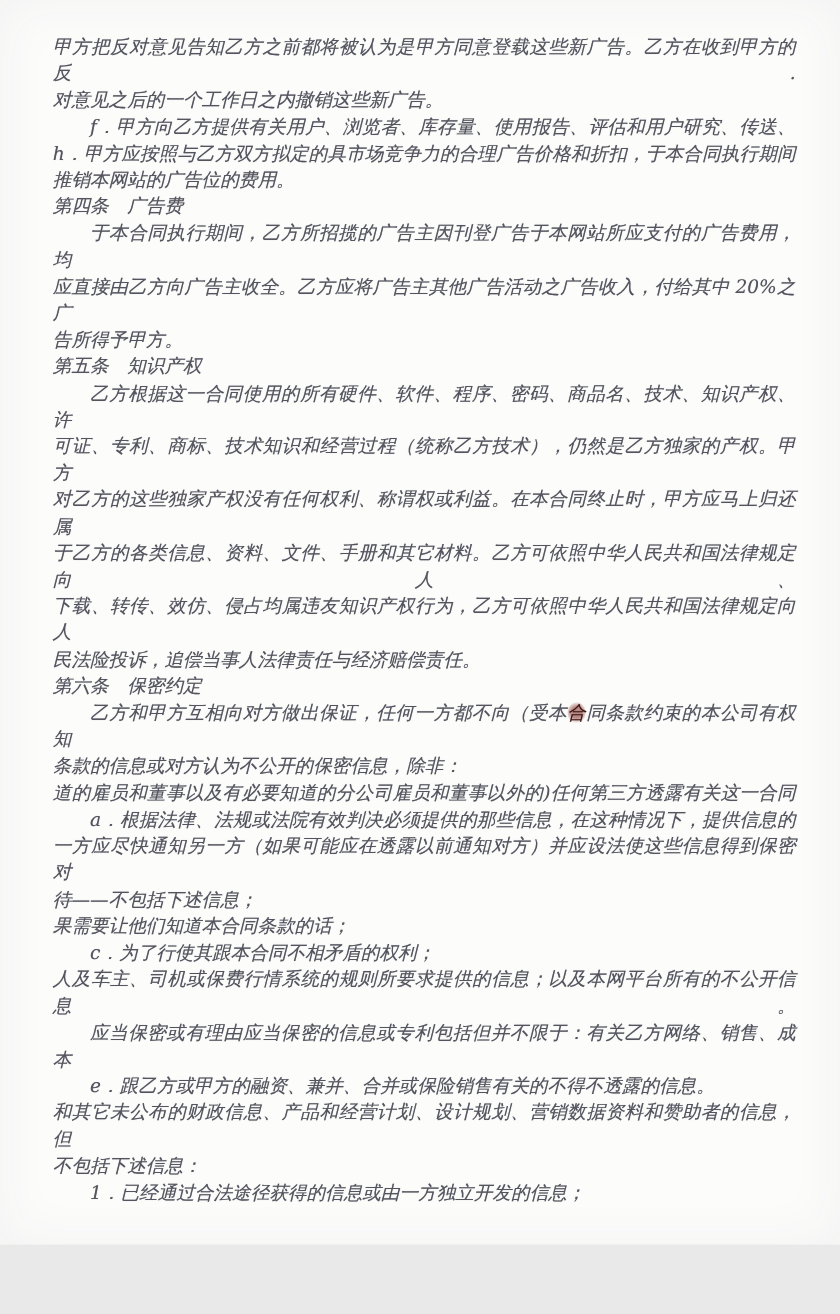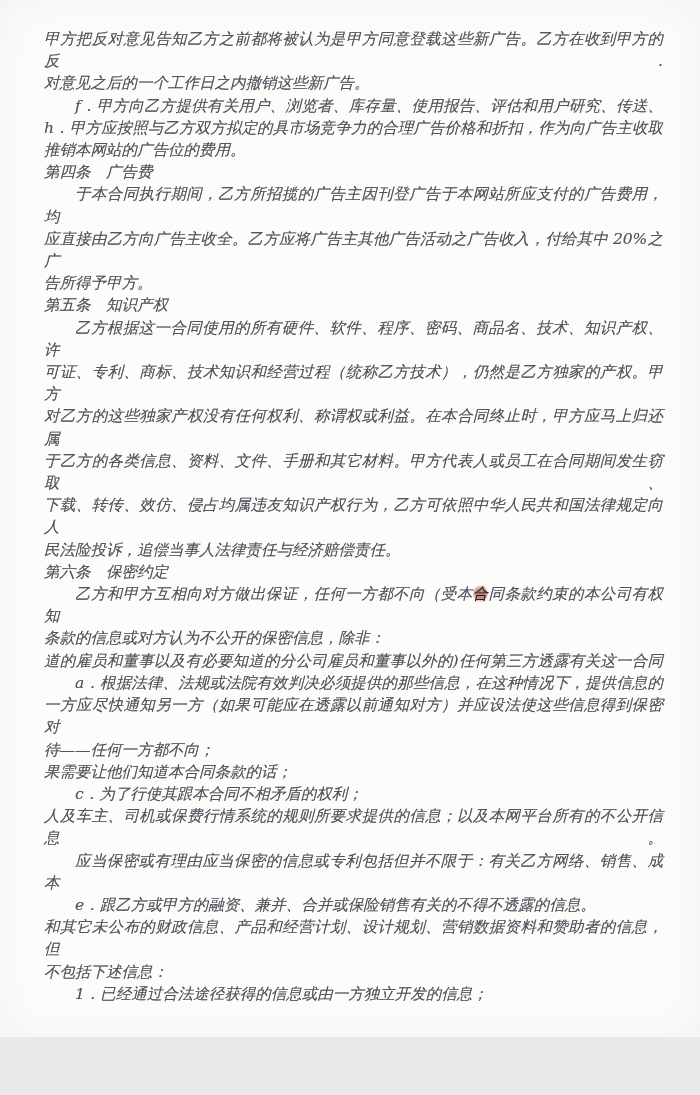--- a/index.html
+++ b/index.html
@@ -45,40 +45,40 @@
   }
 </style>
 </head>
 <body>
 
 <div class="page">
   <div class="doc-body">
       <div class="line just">甲方把反对意见告知乙方之前都将被认为是甲方同意登载这些新广告。乙方在收到甲方的反.</div>
       <div class="line">对意见之后的一个工作日之内撤销这些新广告。</div>
       <div class="line ind just">f．甲方向乙方提供有关用户、浏览者、库存量、使用报告、评估和用户研究、传送、</div>
-      <div class="line just">h．甲方应按照与乙方双方拟定的具市场竞争力的合理广告价格和折扣，作为向广告主收取</div>
+      <div class="line just">h．甲方应按照与乙方双方拟定的具市场竞争力的合理广告价格和折扣，于本合同执行期间</div>
       <div class="line">推销本网站的广告位的费用。</div>
       <div class="line">第四条　广告费</div>
       <div class="line ind just">于本合同执行期间，乙方所招揽的广告主因刊登广告于本网站所应支付的广告费用，均</div>
       <div class="line just">应直接由乙方向广告主收全。乙方应将广告主其他广告活动之广告收入，付给其中 20%之广</div>
       <div class="line">告所得予甲方。</div>
       <div class="line">第五条　知识产权</div>
       <div class="line ind just">乙方根据这一合同使用的所有硬件、软件、程序、密码、商品名、技术、知识产权、许</div>
       <div class="line just">可证、专利、商标、技术知识和经营过程（统称乙方技术），仍然是乙方独家的产权。甲方</div>
       <div class="line just">对乙方的这些独家产权没有任何权利、称谓权或利益。在本合同终止时，甲方应马上归还属</div>
-      <div class="line just">于乙方的各类信息、资料、文件、手册和其它材料。甲方代表人或员工在合同期间发生窃取、</div>
+      <div class="line just">于乙方的各类信息、资料、文件、手册和其它材料。乙方可依照中华人民共和国法律规定向人、</div>
       <div class="line just">下载、转传、效仿、侵占均属违友知识产权行为，乙方可依照中华人民共和国法律规定向人</div>
       <div class="line">民法险投诉，追偿当事人法律责任与经济赔偿责任。</div>
       <div class="line">第六条　保密约定</div>
       <div class="line ind just"><span>乙方和甲方互相向对方做出保证，任何一方都不向（受本</span><span class="blot">合</span><span>同条款约束的本公司有权知</span></div>
       <div class="line">条款的信息或对方认为不公开的保密信息，除非：</div>
       <div class="line just">道的雇员和董事以及有必要知道的分公司雇员和董事以外的)任何第三方透露有关这一合同</div>
       <div class="line ind just">a．根据法律、法规或法院有效判决必须提供的那些信息，在这种情况下，提供信息的</div>
       <div class="line just">一方应尽快通知另一方（如果可能应在透露以前通知对方）并应设法使这些信息得到保密对</div>
-      <div class="line">待——任何一方都不向；</div>
+      <div class="line">待——不包括下述信息；</div>
       <div class="line">果需要让他们知道本合同条款的话；</div>
       <div class="line ind">c．为了行使其跟本合同不相矛盾的权利；</div>
       <div class="line just">人及车主、司机或保费行情系统的规则所要求提供的信息；以及本网平台所有的不公开信息。</div>
       <div class="line ind just">应当保密或有理由应当保密的信息或专利包括但并不限于：有关乙方网络、销售、成本</div>
       <div class="line ind">e．跟乙方或甲方的融资、兼并、合并或保险销售有关的不得不透露的信息。</div>
       <div class="line just">和其它未公布的财政信息、产品和经营计划、设计规划、营销数据资料和赞助者的信息，但</div>
       <div class="line">不包括下述信息：</div>
       <div class="line ind">1．已经通过合法途径获得的信息或由一方独立开发的信息；</div>
     </div>
 

